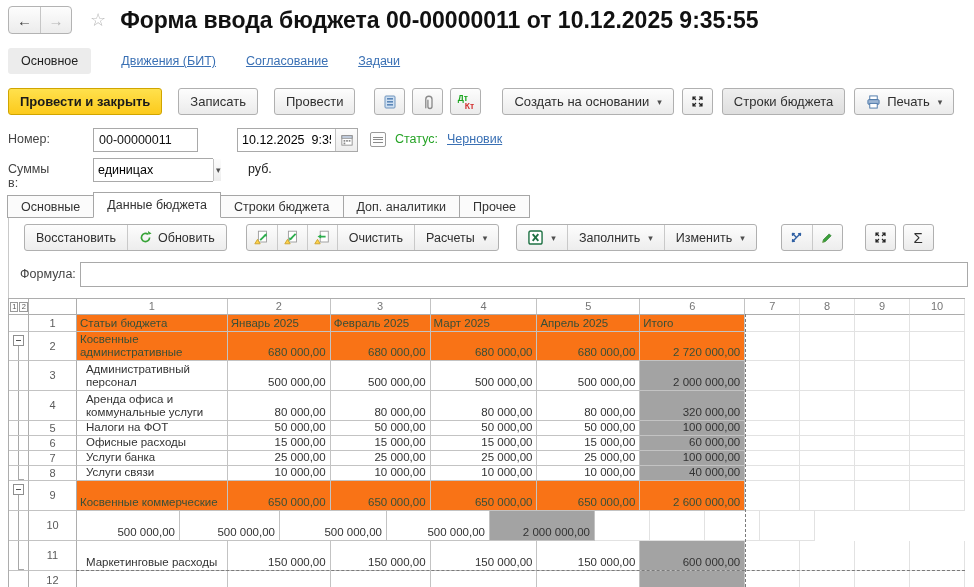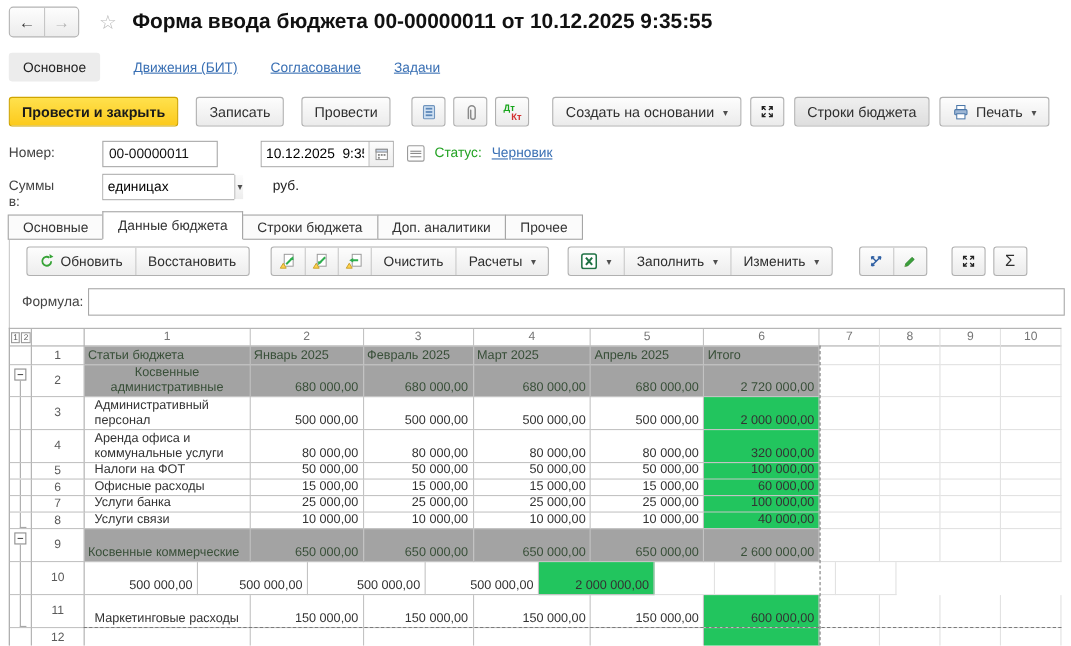--- a/index.html
+++ b/index.html
@@ -6,21 +6,21 @@
   html,body { background:#fff; }
   body { font-family:"Liberation Sans", sans-serif; color:#333; }
   #root { position:relative; width:974px; height:587px; background:#fff; overflow:hidden; }
 
   
   .hdr { position:absolute; left:8px; top:6px; display:flex; align-items:center; }
   .navgrp { display:flex; border:1px solid #b3b3b3; border-radius:4px; overflow:hidden; background:linear-gradient(#fdfdfd,#ececec); }
   .navbtn { width:31px; height:26px; display:flex; align-items:center; justify-content:center; font-size:15px; color:#3c3c3c; }
   .navbtn + .navbtn { border-left:1px solid #c6c6c6; color:#b5b5b5; }
   .star { margin-left:18px; font-size:18px; color:#b9b9b9; }
-  .title { margin-left:14px; font-size:19px; font-weight:bold; color:#111; white-space:nowrap; }
+  .title { margin-left:14px; font-size:23px; font-weight:bold; color:#111; white-space:nowrap; }
 
   
   .navrow { position:absolute; left:8px; top:48px; display:flex; align-items:center; font-size:12.5px; }
   .navactive { background:#ececec; border-radius:3px; padding:6px 13px; color:#222; }
   .navlink { margin-left:30px; color:#3a70b4; text-decoration:underline; cursor:pointer; }
 
   
   .btn { display:inline-flex; align-items:center; gap:6px; padding:0 11px; height:27px;
          background:linear-gradient(#fdfdfd,#ebebeb); border:1px solid #b0b0b0; border-radius:3px;
          font-size:13px; color:#2f2f2f; white-space:nowrap; }
@@ -67,22 +67,22 @@
   .cell { border-right:1px solid #c3c3c3; border-bottom:1px solid #c3c3c3; display:flex; align-items:flex-end; overflow:hidden; line-height:13px; }
   .co { width:20px; position:relative; border-right-color:#adadad; }
   .cn { width:48px; align-items:center; justify-content:center; color:#5a5a5a; font-size:11px; border-right-color:#adadad; }
   .c1 { width:151px; } .c2 { width:103px; } .c3 { width:100px; } .c4 { width:107px; }
   .c5 { width:103px; } .c6 { width:105px; }
   .cx { width:55px; border-right-color:#e2e2e2; border-bottom-color:#e2e2e2; }
   .t-head .cell { border-bottom-color:#adadad; align-items:center; justify-content:center; color:#757575; font-size:11px; line-height:11px; }
   .lab { padding:1px 3px; }
   .ind { padding-left:9px; }
   .val { justify-content:flex-end; padding:1px 4px; }
-  .g  { background:#a3a3a3; color:#384f38;text-align:center; }
-  .gl { background:#22c55e; }
+  .g  { background:#f97316; color:#384f38; }
+  .gl { background:#a3a3a3; }
   .obtn { width:10px; height:10px; border:1px solid #999; background:#fdfdfd; font-size:7.5px; color:#555;
           display:inline-flex; align-items:center; justify-content:center; margin-left:1px; line-height:1; }
   .obox { position:absolute; left:4px; top:3px; width:11px; height:11px; border:1px solid #8e8e8e; background:#fff; }
   .obox::after { content:""; position:absolute; left:2px; right:2px; top:4px; height:1px; background:#555; }
   .oline { position:absolute; left:9px; width:0; border-left:1px solid #a8a8a8; }
   .oline.below { top:14px; bottom:0; }
   .oline.full { top:0; bottom:0; }
   .otick { position:absolute; left:9px; bottom:0; width:6px; height:0; border-bottom:1px solid #a8a8a8; }
 
   .vdash { position:absolute; left:745px; top:314px; height:273px; width:0; border-left:1px dashed #7a7a7a; }
@@ -210,30 +210,30 @@
     <div class="tab">Основные</div>
     <div class="tab active">Данные бюджета</div>
     <div class="tab">Строки бюджета</div>
     <div class="tab">Доп. аналитики</div>
     <div class="tab">Прочее</div>
   </div>
   <div class="panel-edge"></div>
 
   <div class="gridbar">
     <div class="seg">
+      <div class="segbtn">Восстановить</div>
       <div class="segbtn">
         <span>
           <svg width="13" height="13" viewBox="0 0 16 16">
               <path d="M13 8 a5 5 0 1 1 -2-4" fill="none" stroke="#36a336" stroke-width="2"></path>
               <path d="M11 0 L11.6 4.6 L15.5 3 Z" fill="#36a336"></path>
             </svg>
         </span>
         <span>Обновить</span>
       </div>
-      <div class="segbtn">Восстановить</div>
     </div>
 
     <div class="seg" style="margin-left:19px;justify-content:flex-end;">
       <div class="segbtn icononly">
         <span>
           <svg width="18" height="17" viewBox="0 0 20 18">
               <rect x="6" y="2" width="9" height="12" fill="#fff" stroke="#9a9a9a"></rect>
               <path d="M8 12 L14 6" stroke="#2eae4e" stroke-width="2"></path>
               <path d="M15 4 L15.4 8 L11.5 7 Z" fill="#2eae4e"></path>
               <path d="M2 16 L8 16 L5 11 Z" fill="#ffd24a" stroke="#c9a12e"></path>

